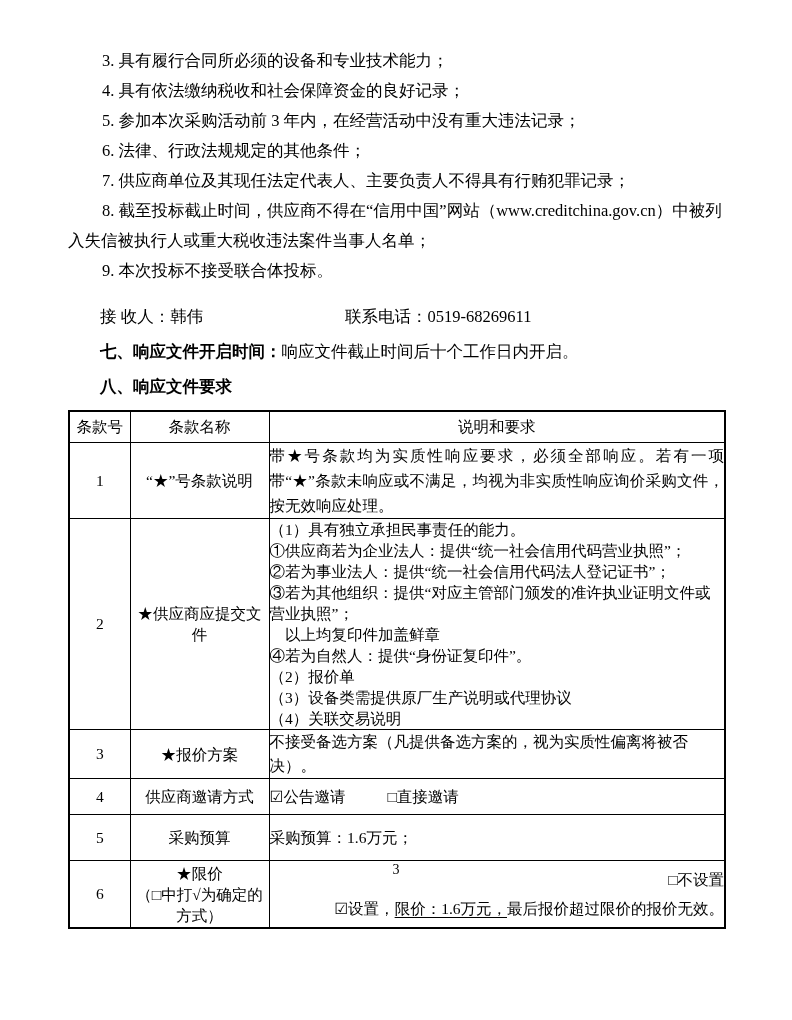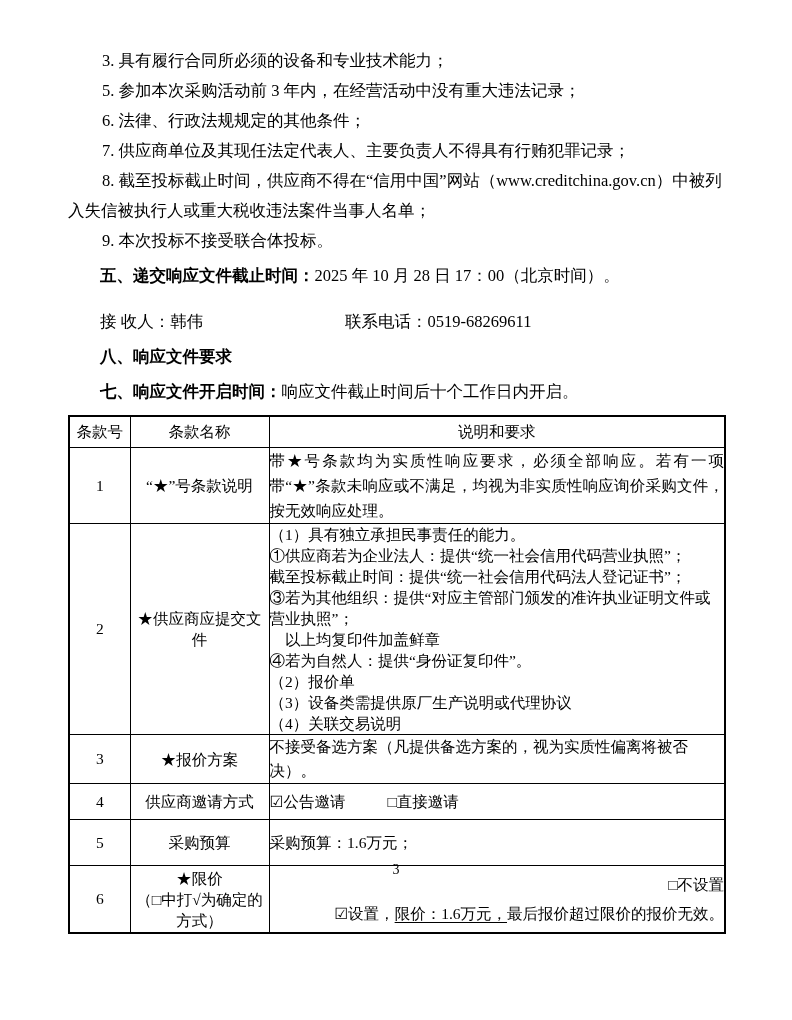--- a/index.html
+++ b/index.html
@@ -70,34 +70,34 @@
     text-align: center;
     font-size: 14px;
   }
 </style>
 </head>
 <body>
 
 <div class="page">
 
   <p class="item">3. 具有履行合同所必须的设备和专业技术能力；</p>
+  <p class="item">4. 具有依法缴纳税收和社会保障资金的良好记录；</p>
   <p class="item">5. 参加本次采购活动前 3 年内，在经营活动中没有重大违法记录；</p>
   <p class="item">6. 法律、行政法规规定的其他条件；</p>
   <p class="item">7. 供应商单位及其现任法定代表人、主要负责人不得具有行贿犯罪记录；</p>
   <p class="item">8. 截至投标截止时间，供应商不得在“信用中国”网站（www.creditchina.gov.cn）中被列入失信被执行人或重大税收违法案件当事人名单；</p>
   <p class="item">9. 本次投标不接受联合体投标。</p>
 
-  <p class="section"><b>五、递交响应文件截止时间：</b><span>2025 年 10 月 28 日 17：00（北京时间）。</span></p>
 
 
   <p class="contact"><span class="c1"><span>接 收人：</span><span>韩伟</span></span><span><span>联系电话：</span><span>0519-68269611</span></span></p>
 
+  <p class="section"><b>七、响应文件开启时间：</b><span>响应文件截止时间后十个工作日内开启。</span></p>
+
   <p class="section"><b>八、响应文件要求</b></p>
-
-  <p class="section"><b>七、响应文件开启时间：</b><span>响应文件截止时间后十个工作日内开启。</span></p>
 
   <table class="req">
     <colgroup>
         <col class="c-no">
         <col class="c-name">
         <col class="c-desc">
       </colgroup>
     <thead>
       <tr>
         <th>条款号</th>
@@ -116,21 +116,21 @@
           </td>
         </tr>
         <tr class="row-2">
           <td class="cell-no">2</td>
           <td class="cell-name">
             <div>★供应商应提交文件</div>
           </td>
           <td class="cell-desc">
             <div class="desc-line">（1）具有独立承担民事责任的能力。</div>
             <div class="desc-line">①供应商若为企业法人：提供“统一社会信用代码营业执照”；</div>
-            <div class="desc-line">截至投标截止时间：提供“统一社会信用代码法人登记证书”；</div>
+            <div class="desc-line">②若为事业法人：提供“统一社会信用代码法人登记证书”；</div>
             <div class="desc-line">③若为其他组织：提供“对应主管部门颁发的准许执业证明文件或营业执照”；</div>
             <div class="desc-line">　以上均复印件加盖鲜章</div>
             <div class="desc-line">④若为自然人：提供“身份证复印件”。</div>
             <div class="desc-line">（2）报价单</div>
             <div class="desc-line">（3）设备类需提供原厂生产说明或代理协议</div>
             <div class="desc-line">（4）关联交易说明</div>
           </td>
         </tr>
         <tr class="row-3">
           <td class="cell-no">3</td>

